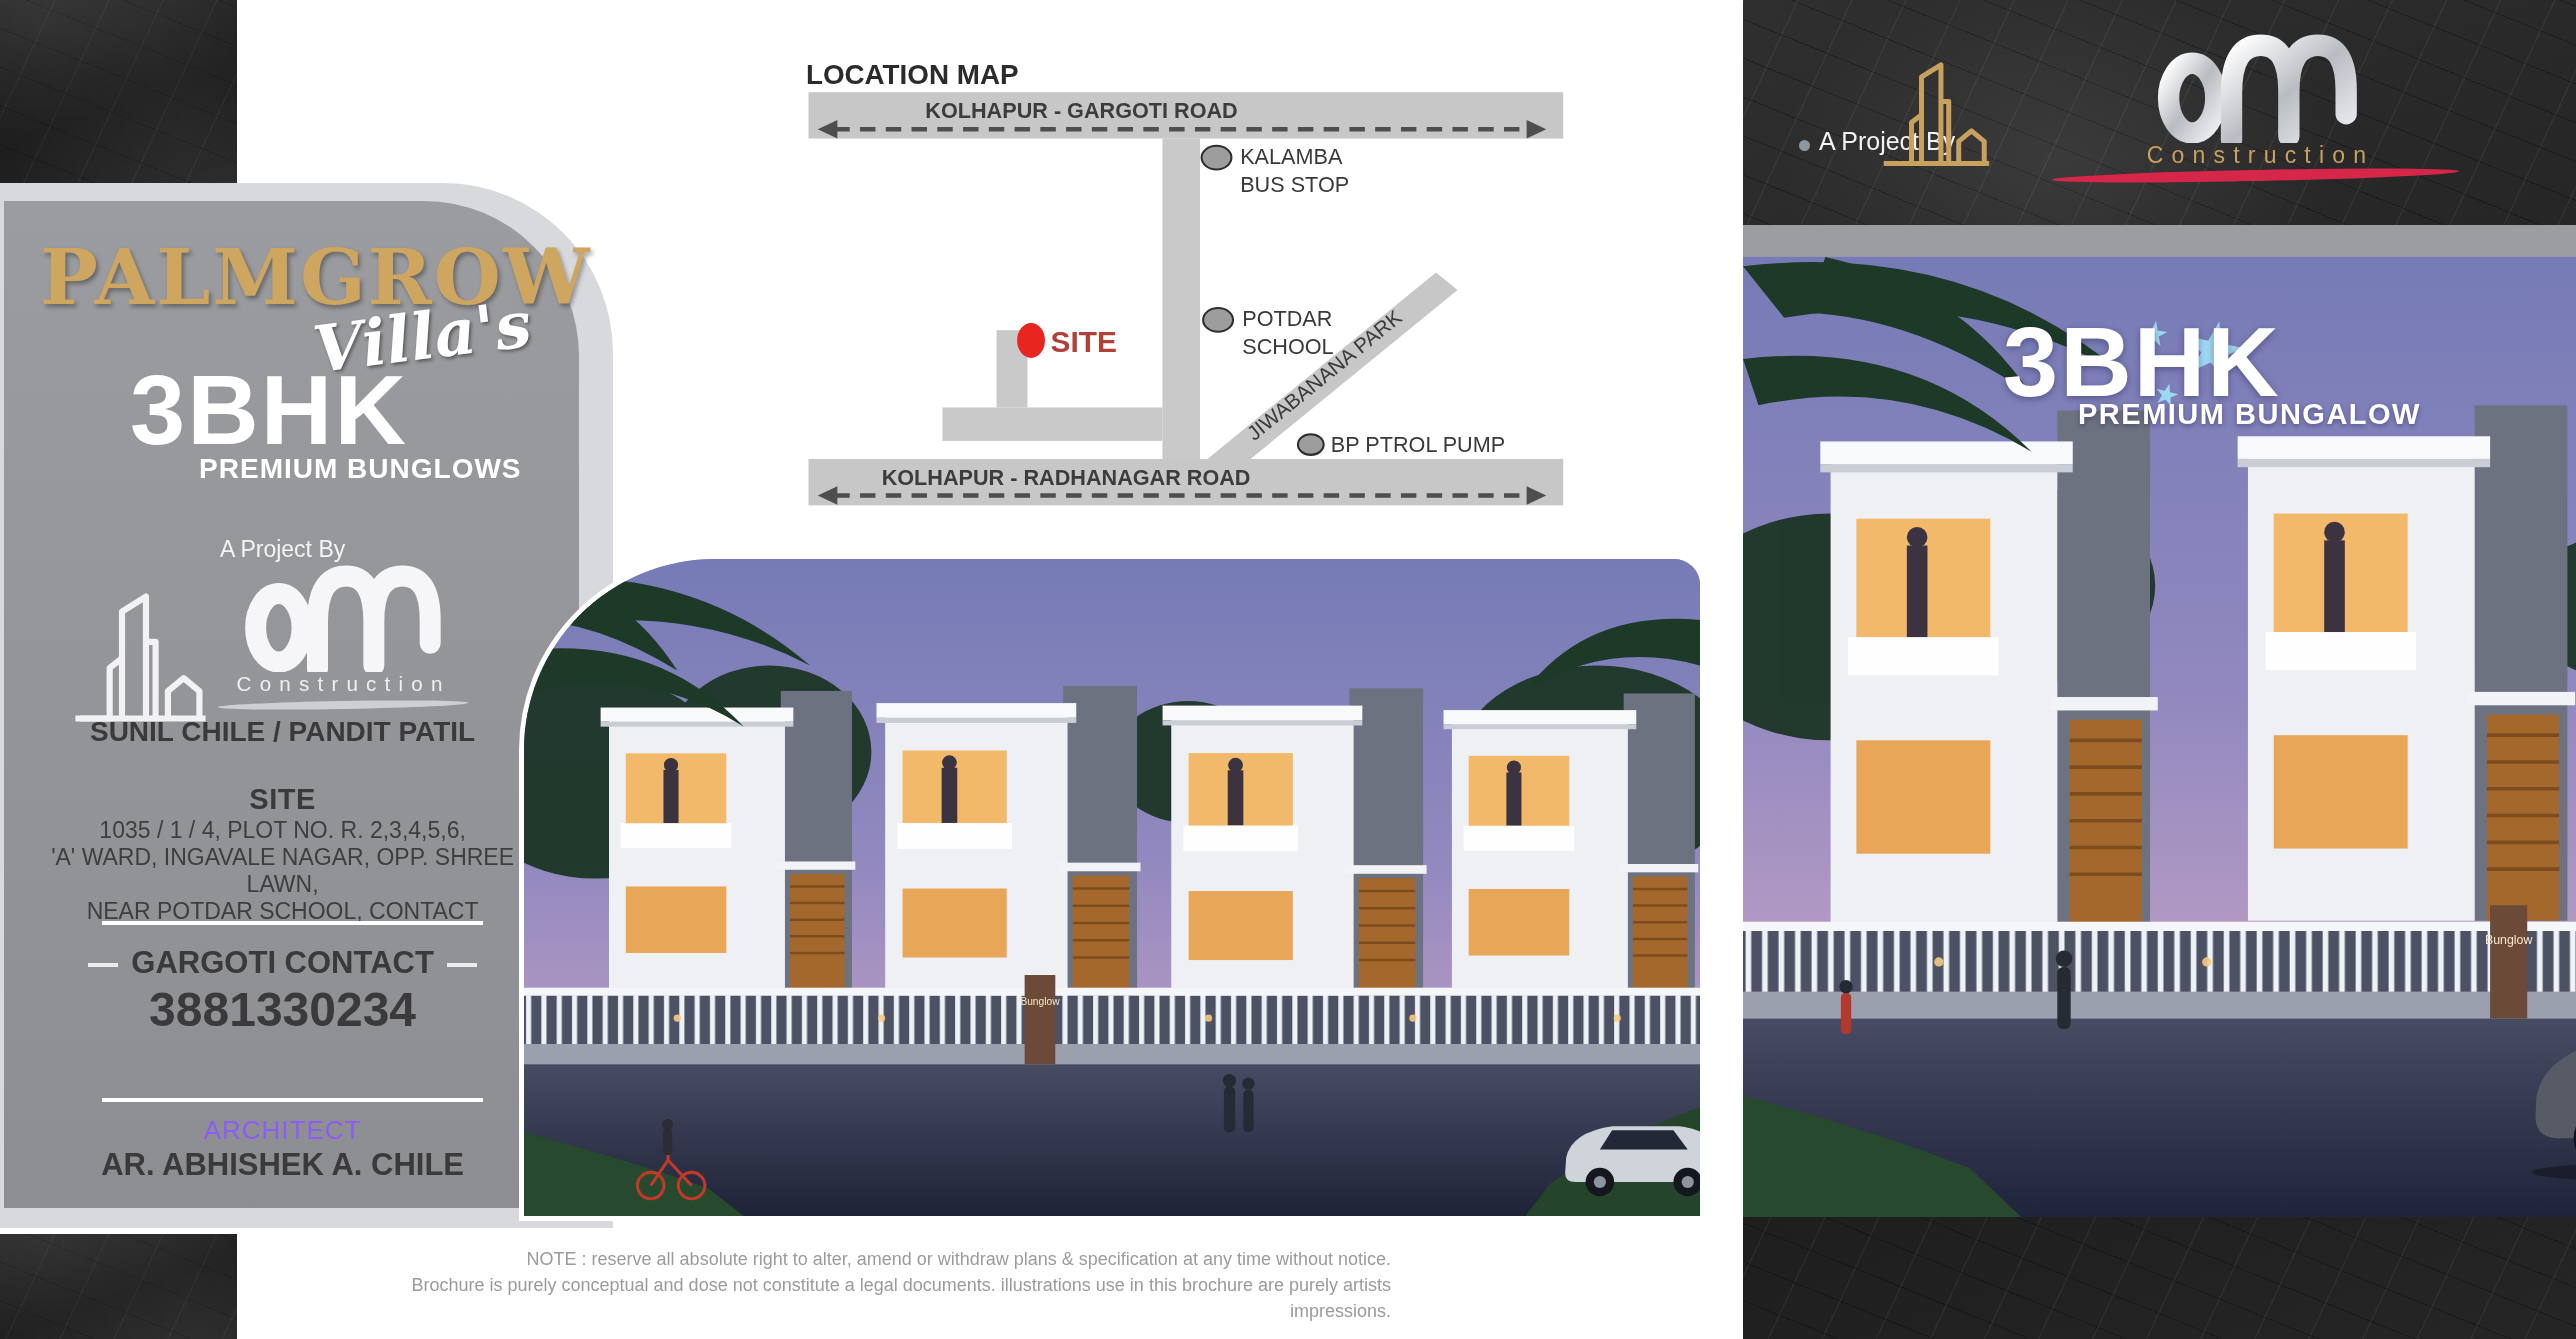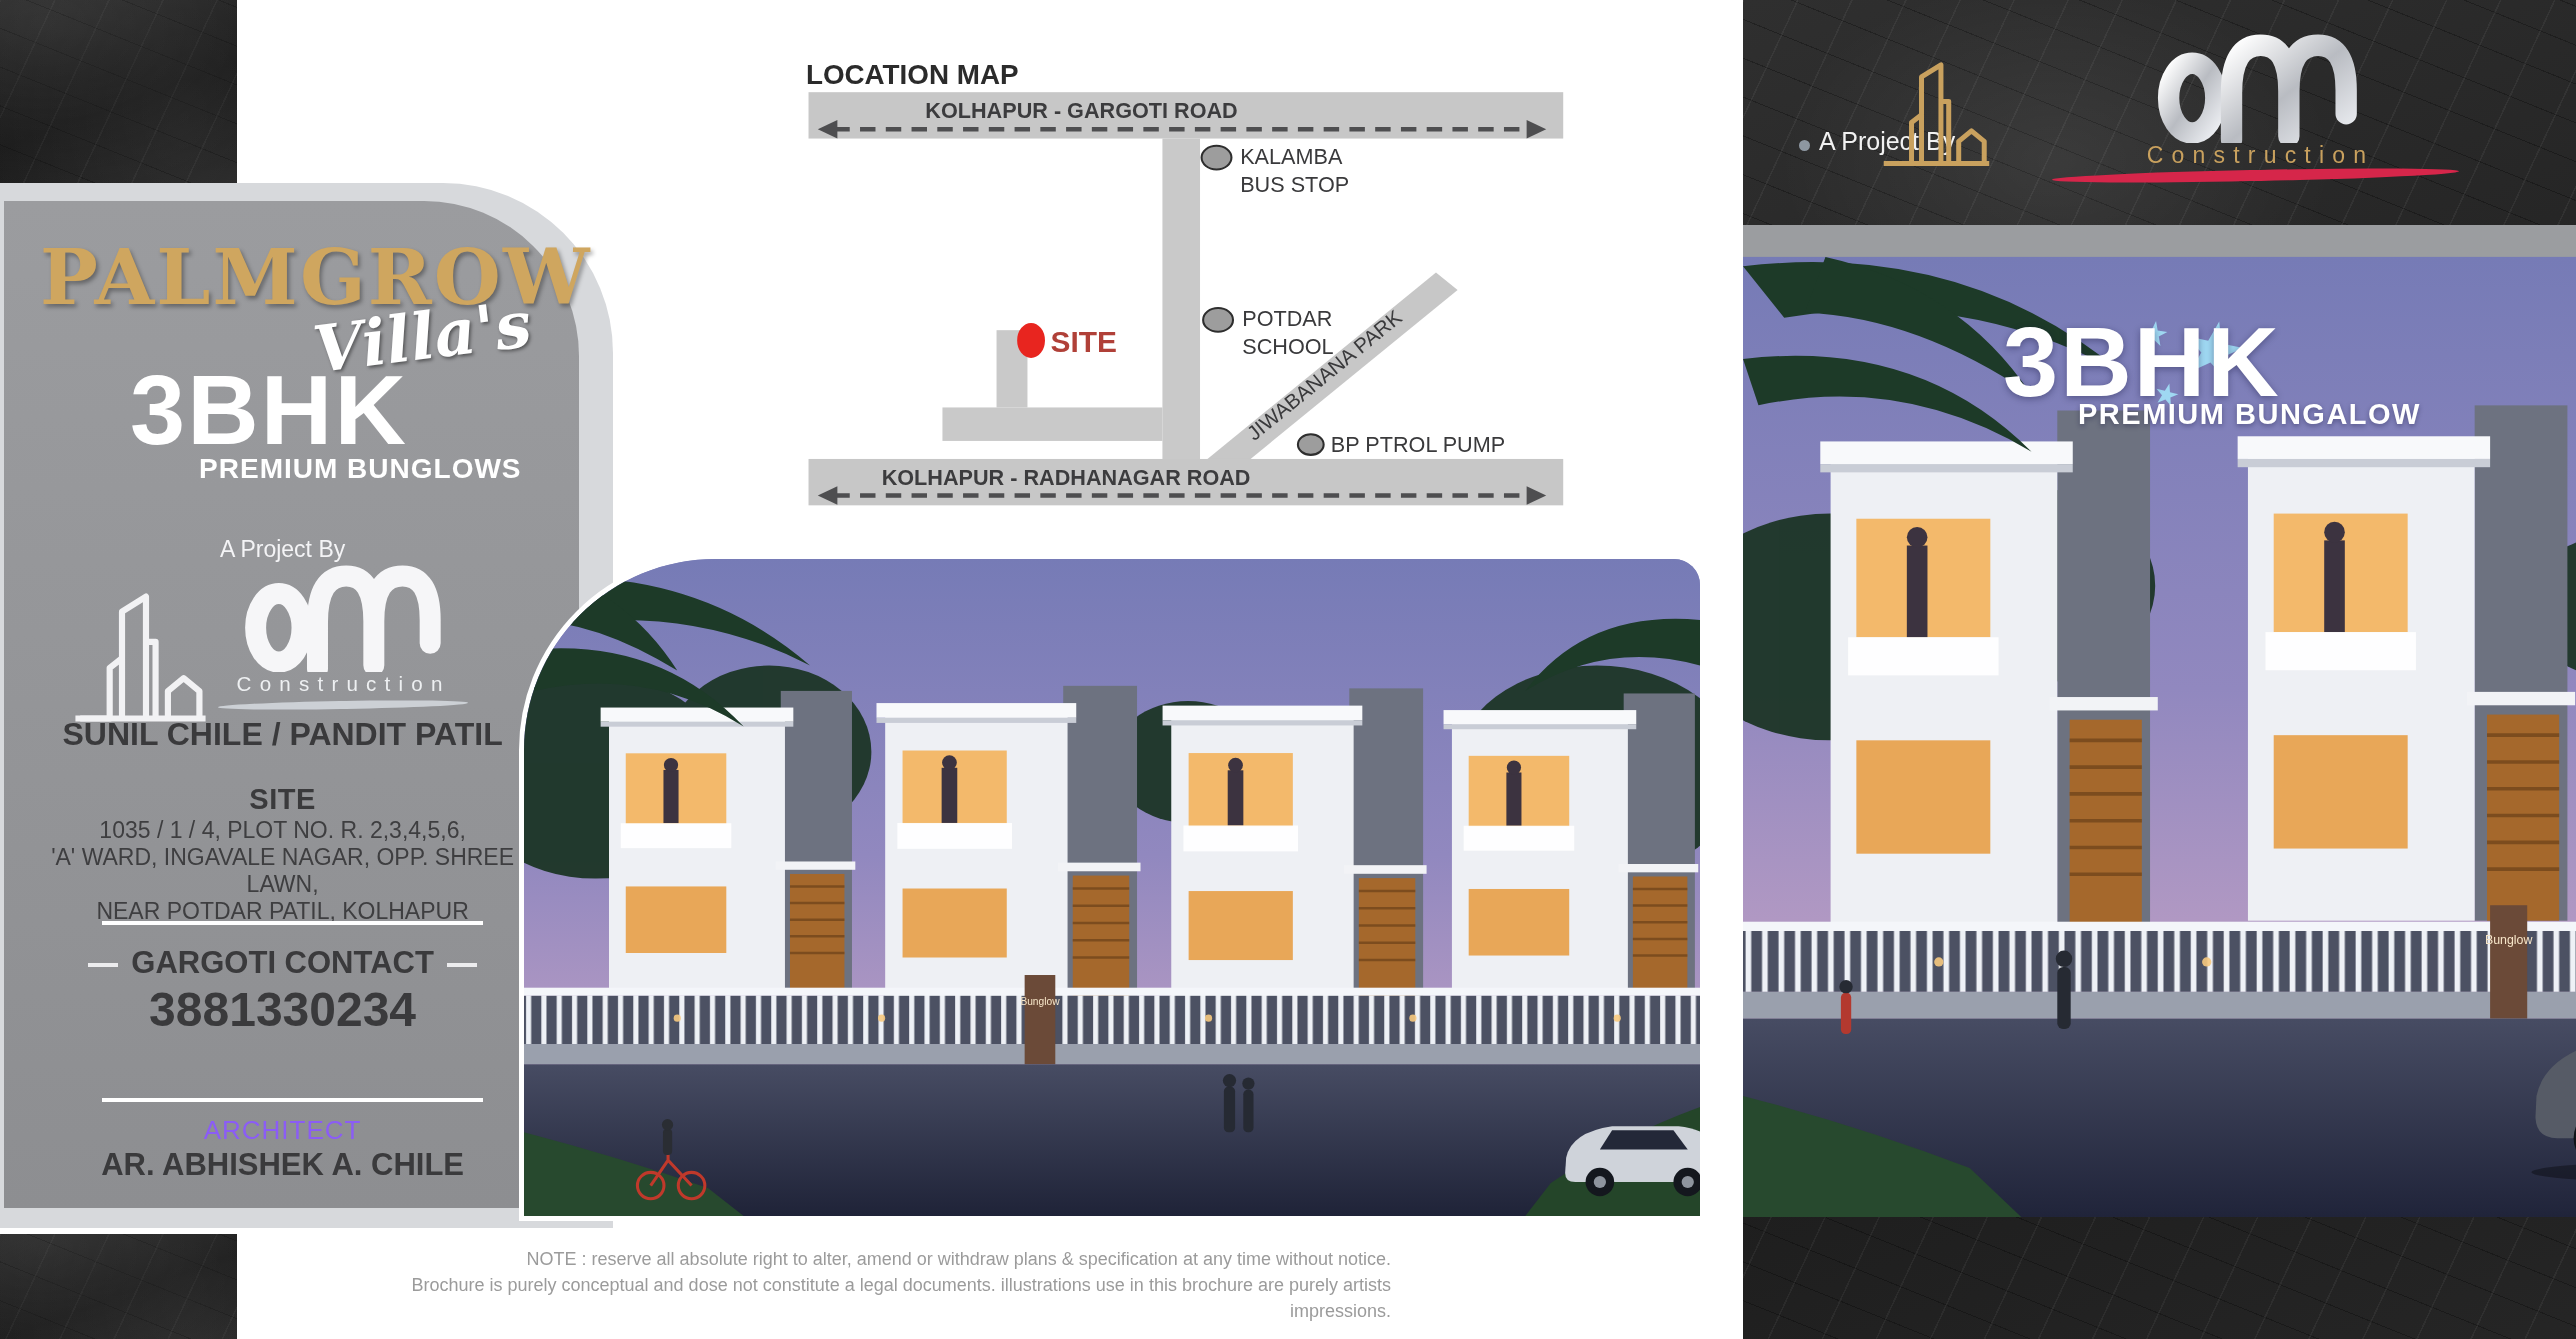--- a/index.html
+++ b/index.html
@@ -72,27 +72,27 @@
         <path d="M5 192 H195"></path>
       </g>
     </svg>
     <svg class="abs omword" style="left:219px;top:355px;stroke:#f6f6f8;" width="242" height="116" viewBox="0 0 360 210">
       <ellipse cx="62" cy="130" rx="42" ry="62" fill="none" stroke-width="38"></ellipse>
       <path d="M132 204 V120 Q132 36 184 36 Q234 36 234 118 V198 M234 118 Q234 36 286 36 Q336 36 336 116 V158" fill="none" stroke-width="38"></path>
     </svg>
     <div class="abs construction" style="left:216px;top:471px;width:247px;text-align:center;font-size:20.6px;color:#eef0f2;">Construction</div>
     <div class="abs swoosh" style="left:214px;top:500px;width:250px;height:8.2px;background:#ccd0d5;transform:rotate(-1deg);"></div>
 
-    <div class="cc darktxt" style="top:515px;font-size:32px;font-weight:700;">SUNIL CHILE / PANDIT PATIL</div>
+    <div class="cc darktxt" style="top:515px;font-size:28px;font-weight:700;">SUNIL CHILE / PANDIT PATIL</div>
 
     <div class="cc darktxt" style="top:582px;font-size:29px;font-weight:700;letter-spacing:0.5px;">SITE</div>
     <div class="cc" style="top:616px;font-size:23px;line-height:27px;color:#3e3e40;">
       <div>1035 / 1 / 4, PLOT NO. R. 2,3,4,5,6,</div>
       <div>'A' WARD, INGAVALE NAGAR, OPP. SHREE LAWN,</div>
-      <div>NEAR POTDAR PATIL, KOLHAPUR</div>
+      <div>NEAR POTDAR SCHOOL, CONTACT</div>
     </div>
 
     <div class="wdivider" style="top:720px;"></div>
 
     <div class="cc darktxt" style="top:744px;font-size:31px;font-weight:700;">
       <span class="dash"></span><span>GARGOTI CONTACT</span><span class="dash"></span>
     </div>
     <div class="cc darktxt" style="top:781px;font-size:48px;font-weight:700;">3881330234</div>
 
     <div class="wdivider" style="top:897px;"></div>

